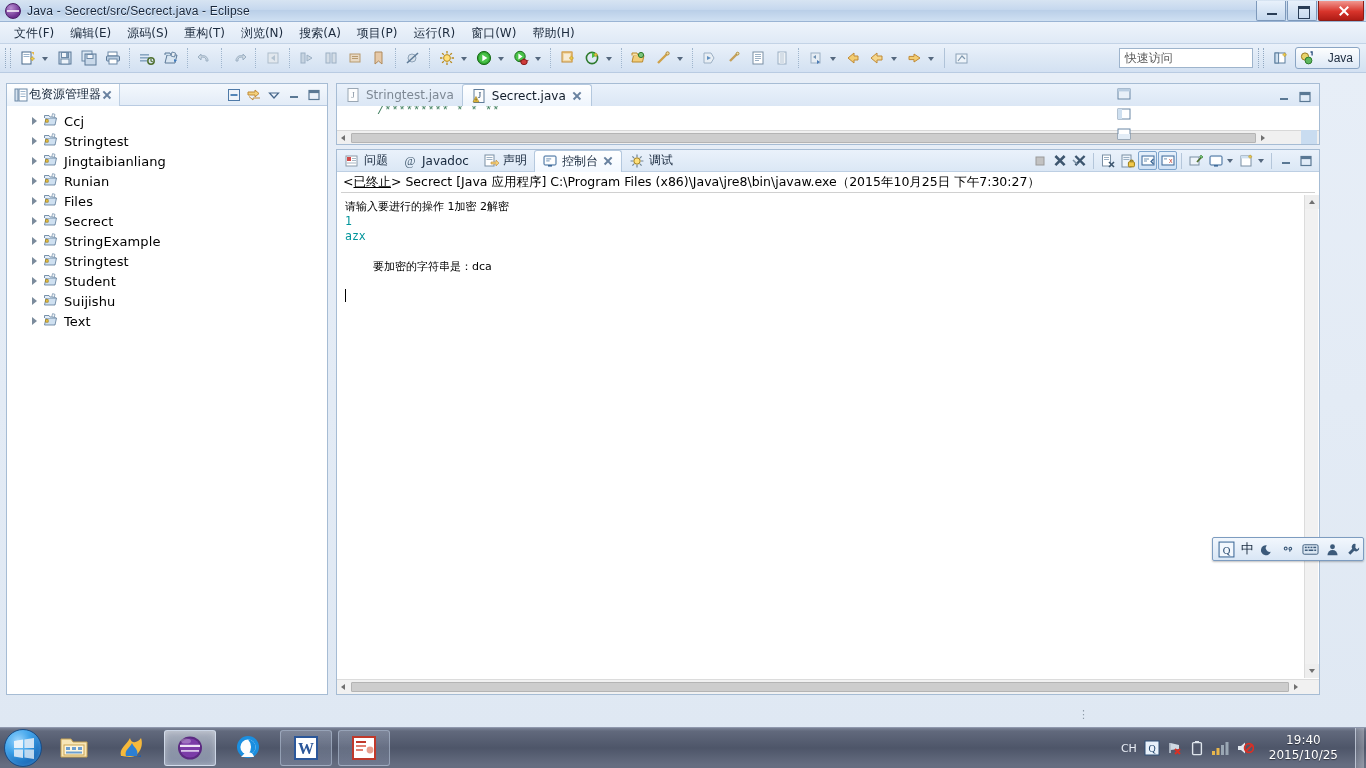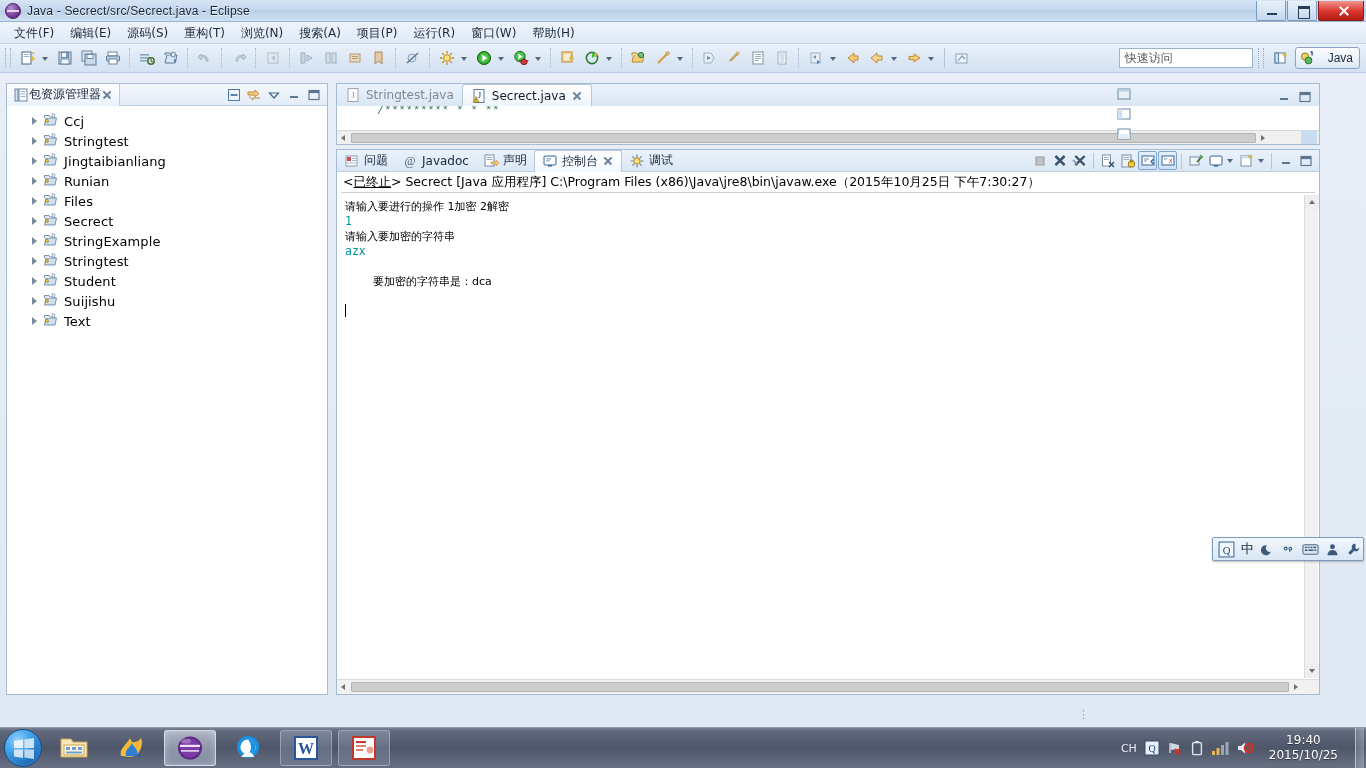--- a/index.html
+++ b/index.html
@@ -967,21 +967,20 @@
     </div>
 
     <div class="con-header">
       <span>&lt;<span class="term">已终止</span>&gt; Secrect [Java 应用程序] C:\Program Files (x86)\Java\jre8\bin\javaw.exe（2015年10月25日 下午7:30:27）</span>
     </div>
     <div class="con-sep"></div>
 
     <div class="con-body">
       <div class="con-line">请输入要进行的操作 1加密 2解密</div>
       <div class="con-line input">1</div>
-      <div class="con-line">请输入要加密的字符串</div>
       <div class="con-line input">azx</div>
       <div class="con-line">
         <span>要加密的字符串是：dca</span>
       </div>
       <div class="con-line"><span class="caret"></span></div>
     </div>
 
     <div class="con-vscroll">
       <div class="vs-up"></div>
       <div class="vs-down"></div>

